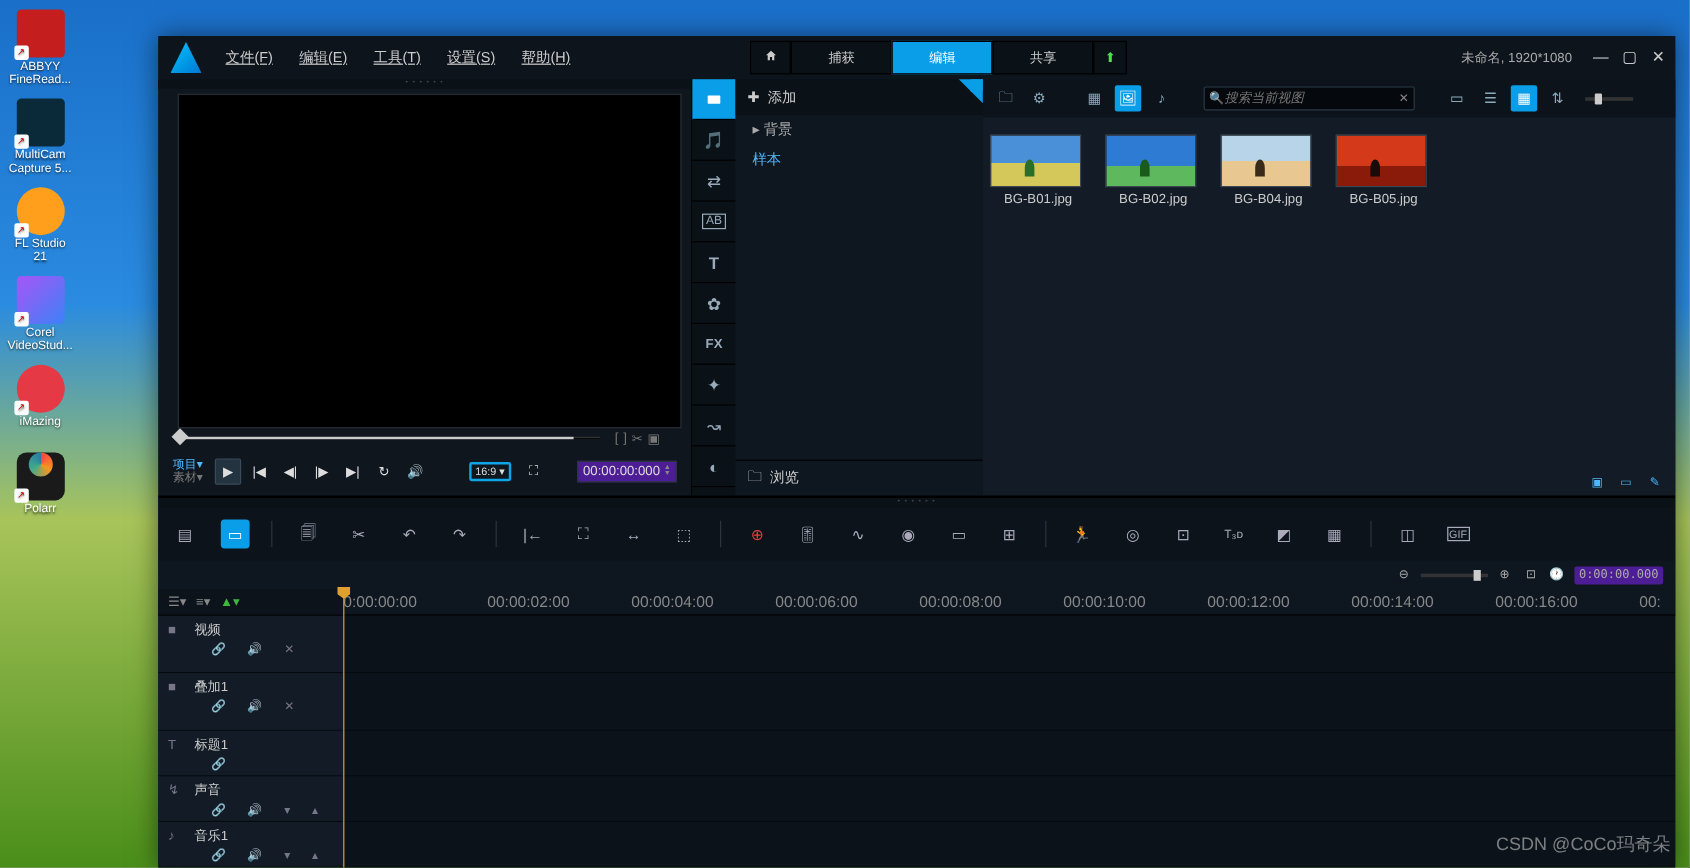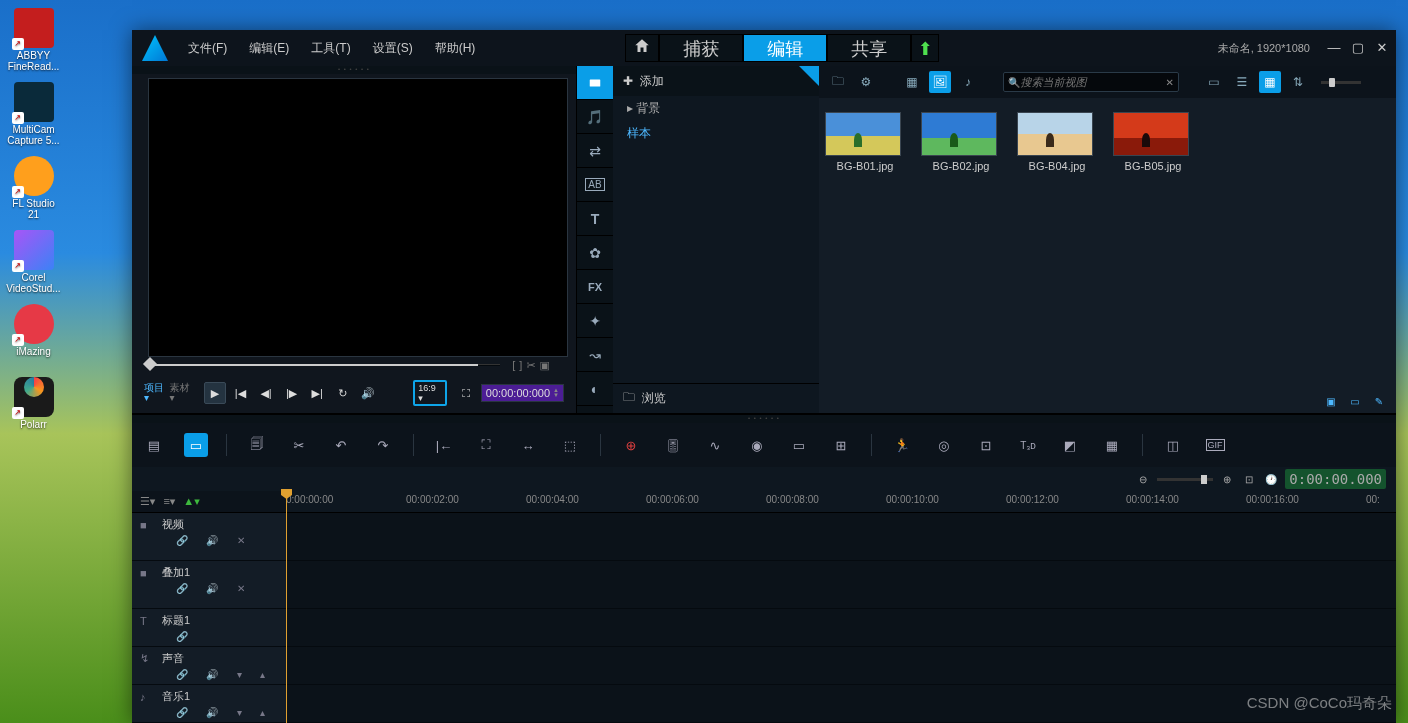--- a/index.html
+++ b/index.html
@@ -11,23 +11,23 @@
 .di { width:55px; text-align:center; color:#fff; font-size:10px; text-shadow:0 1px 2px rgba(0,0,0,.8); display:inline-block; vertical-align:top; margin:0 2px 10px; cursor:pointer; }
 .di .ico { width:40px; height:40px; margin:0 auto 2px; border-radius:4px; position:relative; }
 .di .badge { position:absolute; bottom:-2px; left:-2px; width:12px; height:12px; background:#fff; border-radius:2px; font-size:8px; color:#c00; line-height:12px; }
 .di span { display:block; word-break:break-word; line-height:1.1; }
 
 
 .app { position:absolute; left:132px; top:30px; width:1264px; height:693px; background:#0e1720; box-shadow:0 0 20px rgba(0,0,0,.5); display:flex; flex-direction:column; }
 .titlebar { height:36px; background:#0d141c; display:flex; align-items:center; color:#ccc; font-size:12px; }
 .titlebar .logo { width:26px; height:26px; margin:0 10px; background:linear-gradient(135deg,#00c4ff,#0078d4); clip-path:polygon(50% 0,100% 100%,0 100%); }
 .menu { display:flex; gap:2px; }
-.menu > div { padding:0 10px; height:36px; line-height:36px; cursor:pointer; }
+.menu > div { padding:0 10px; height:36px; line-height:36px; cursor:pointer;text-decoration:underline; }
 .tabs { display:flex; margin-left:140px; }
-.tab { width:84px; height:28px; line-height:28px; text-align:center; font-size:18px; background:#0a1218; border:1px solid #000; cursor:pointer; }
+.tab { width:84px; height:28px; line-height:28px; text-align:center; font-size:11px; background:#0a1218; border:1px solid #000; cursor:pointer; }
 .tab.home { width:34px; }
 .tab.active { background:#0a9ee8; color:#fff; }
 .tab.up { width:28px; color:#4fe04f; }
 .winctrl { margin-left:auto; display:flex; align-items:center; }
 .winctrl .info { font-size:11px; color:#aaa; margin-right:14px; }
 .winctrl .wb { width:20px; height:20px; color:#ccc; font-size:13px; text-align:center; line-height:20px; cursor:pointer; margin-right:4px; }
 
 .upper { display:flex; height:370px; }
 
 
@@ -35,21 +35,21 @@
 .dots { height:8px; background:#0a1218; text-align:center; color:#444; font-size:6px; letter-spacing:1px; line-height:6px; }
 .canvas { flex:1; margin:4px 8px 0 16px; background:#000; border:1px solid #2a3540; }
 .scrub { height:16px; margin:0 16px; position:relative; }
 .scrub .track { position:absolute; top:7px; left:0; right:60px; height:2px; background:#333; }
 .scrub .fill { position:absolute; top:7px; left:0; width:330px; height:2px; background:#ccc; }
 .scrub .knob { position:absolute; top:2px; left:-3px; width:10px; height:10px; background:#ccc; transform:rotate(45deg); }
 .scrub .end { position:absolute; right:10px; top:2px; display:flex; gap:4px; }
 .scrub .end span { color:#777; font-size:11px; cursor:pointer; }
 .pcontrols { height:40px; display:flex; align-items:center; padding:0 12px; gap:4px; color:#ddd; }
 .pcontrols .lab { font-size:10px; color:#4db8ff; line-height:1; }
-.plabels { display:flex; flex-direction:row; gap:1px; margin-right:6px; }
+.plabels { display:flex; flex-direction:column; gap:1px; margin-right:6px; }
 .plabels .dim { color:#777; }
 .pcontrols .pb { width:22px; height:22px; display:flex; align-items:center; justify-content:center; cursor:pointer; border-radius:2px; font-size:11px; }
 .pcontrols .pb.play { background:#243340; border:1px solid #3a4a58; }
 .pcontrols .ar { margin-left:30px; border:2px solid #0ea5e9; font-size:9px; padding:1px 3px; border-radius:2px; }
 .pcontrols .tc { margin-left:auto; font-family:monospace; font-size:11px; background:#4c1d95; border:1px solid #2a3540; padding:2px 4px; display:flex; align-items:center; }
 .pcontrols .tc .spin { display:flex; flex-direction:column; margin-left:3px; font-size:6px; line-height:5px; color:#888; }
 
 
 .library { flex:1; display:flex; background:#131c26; border-left:1px solid #000; }
 .vtabs { width:36px; background:#0a1218; display:flex; flex-direction:column; }
@@ -80,26 +80,26 @@
 
 .timeline { flex:1; background:#0e1720; display:flex; flex-direction:column; border-top:2px solid #000; }
 .ttool { height:44px; background:#0c131b; display:flex; align-items:center; padding:0 10px; gap:18px; }
 .ttool .tb { width:24px; height:24px; color:#aab; display:flex; align-items:center; justify-content:center; cursor:pointer; border-radius:3px; font-size:13px; }
 .ttool .tb.active { background:#0a9ee8; color:#fff; }
 .ttool .sep { width:1px; height:22px; background:#2a3540; }
 .zoomrow { height:24px; background:#0e1720; display:flex; align-items:center; justify-content:flex-end; padding:0 10px; gap:6px; color:#aaa; font-size:10px; }
 .zoomrow .zb { cursor:pointer; width:16px; text-align:center; }
 .zoomrow .zs { width:56px; height:3px; background:#333; position:relative; }
 .zoomrow .zs .zk { position:absolute; right:6px; top:-3px; width:6px; height:9px; background:#ccc; }
-.zoomrow .ztc { font-family:monospace; background:#14532d; padding:2px 4px; border-radius:2px; font-size:14px; }
+.zoomrow .ztc { font-family:monospace; background:#4c1d95; padding:2px 4px; border-radius:2px; font-size:10px; }
 
 .ruler { height:22px; background:#0e1720; display:flex; border-bottom:1px solid #000; position:relative; }
 .ruler .hdr { width:154px; background:#0c131b; display:flex; align-items:center; gap:8px; padding:0 8px; }
 .ruler .hdr .rb { color:#888; font-size:11px; cursor:pointer; }
-.ruler .marks { flex:1; position:relative; font-size:10px; color:#888; font-family:monospace;text-align:center; }
+.ruler .marks { flex:1; position:relative; font-size:13px; color:#888; font-family:monospace;text-align:center; }
 .ruler .mk { position:absolute; top:3px; }
 .ruler .playhead { position:absolute; left:154px; top:0; width:1px; height:300px; background:#e0a030; z-index:5; }
 .ruler .playhead::before { content:''; position:absolute; top:-2px; left:-5px; width:11px; height:10px; background:#e0a030; clip-path:polygon(0 0,100% 0,100% 60%,50% 100%,0 60%); }
 
 .tracks { flex:1; overflow:hidden; }
 .track { display:flex; border-bottom:1px solid #050a0f; }
 .track .th { width:154px; background:#131c26; padding:4px 8px; color:#ccc; font-size:11px; }
 .track .th .tname { display:flex; align-items:center; gap:8px; }
 .track .th .ticon { color:#778; font-size:11px; width:14px; }
 .track .th .tbtns { display:flex; gap:18px; margin-top:3px; padding-left:36px; color:#778; font-size:10px; }

